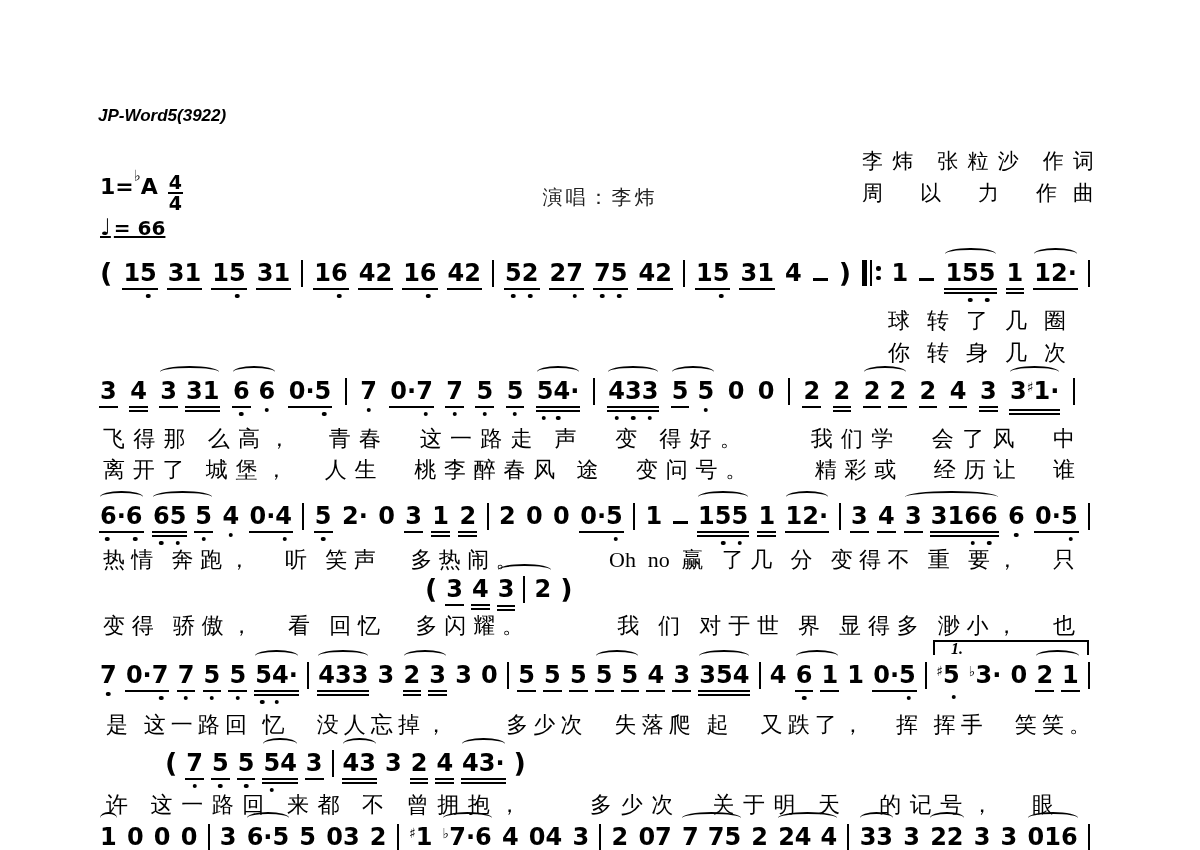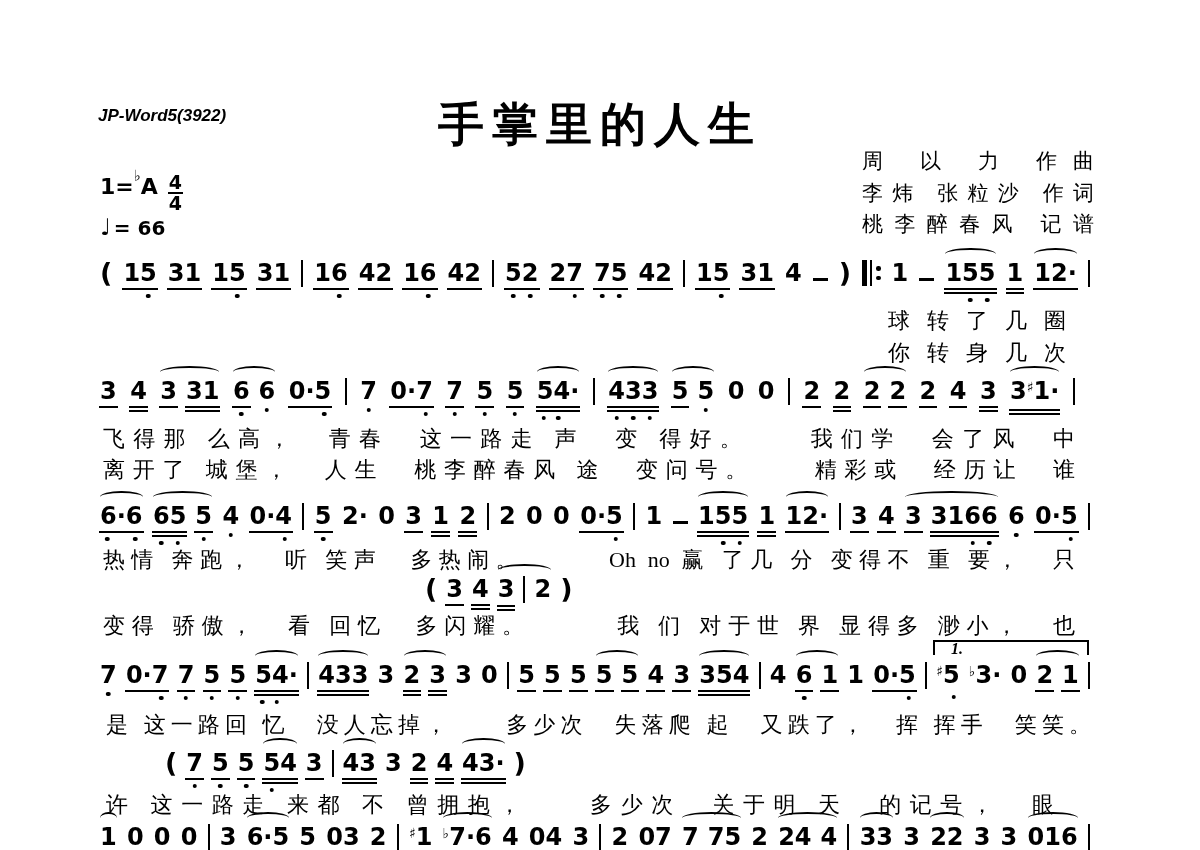--- a/index.html
+++ b/index.html
@@ -8,21 +8,21 @@
   .watermark{position:absolute;left:98px;top:106px;font:italic bold 17px "Liberation Sans",sans-serif;}
   .title{position:absolute;left:0;right:0;top:94px;margin:0;text-align:center;
          font:bold 46px "Liberation Serif",serif;letter-spacing:8px;}
   .subtitle{position:absolute;left:0;right:0;top:184px;text-align:center;
             font:20px "Liberation Serif",serif;color:#222;letter-spacing:3px;}
   .keyrow{position:absolute;left:100px;top:174px;font:bold 22px "DejaVu Sans",sans-serif;display:flex;align-items:flex-start;}
   .flat{font-size:15px;vertical-align:8px;position:relative;top:-7px;}
   .timesig{display:inline-flex;flex-direction:column;align-items:center;margin-left:10px;
            font-size:19px;line-height:.9;font-weight:bold;}
   .tsbar{width:15px;height:2px;background:#000;margin:1px 0;}
-  .tempo{position:absolute;left:100px;top:214px;font:bold 20px "DejaVu Sans",sans-serif;}
+  .tempo{position:absolute;left:100px;top:214px;font:bold 20px "DejaVu Sans",sans-serif;text-decoration:underline;}
   .tnote{font-size:23px;margin-right:3px;}
   .credits{position:absolute;left:862px;top:146px;width:232px;
            font:21px "Liberation Serif",serif;line-height:1.5;}
   .credits div{text-align:justify;text-align-last:justify;}
   
   .mline{position:absolute;display:flex;justify-content:space-between;align-items:flex-start;}
   .frag{position:absolute;display:inline-flex;gap:9px;align-items:flex-start;}
   .note{position:relative;display:inline-block;font:bold 24px "DejaVu Sans",sans-serif;
         line-height:26px;white-space:nowrap;}
   .txt{letter-spacing:0;}
@@ -43,40 +43,39 @@
   .volta{position:absolute;border:2px solid #000;border-bottom:none;height:13px;}
   .volta span{display:block;margin:-2px 0 0 16px;font:italic bold 16px "Liberation Serif",serif;line-height:17px;}
   .lyric{position:absolute;font:22px "Liberation Serif",serif;color:#000;
          text-align:justify;text-align-last:justify;}
 </style>
 </head>
 <body>
 
 <div id="root">
   <div class="watermark">JP-Word5(3922)</div>
-  <h1 class="title">手掌里的人生</h1>
+  <div class="subtitle">演唱：李炜</div>
 
   <div class="keyrow">
     <span>1=</span>
       <span class="flat">♭</span>
       <span>A</span>
     <span class="timesig">
       <span>4</span>
       <span class="tsbar"></span>
       <span>4</span>
     </span>
   </div>
   <div class="tempo">
     <span class="tnote">♩</span><span>= 66</span>
   </div>
 
   <div class="credits">
+    <div>李炜 张粒沙 作词</div>
     <div>周 以 力 作曲</div>
-    <div>李炜 张粒沙 作词</div>
-    <div>桃李醉春风 记谱</div>
   </div>
 
   <div id="score">
       <div class="mline" style="left: 100px; top: 260px; width: 990px;">
         <span class="note paren"><span class="txt"><span class="ch">(</span></span></span>
         <span class="note"><span class="txt"><span class="ch">1</span><span class="ch">5</span></span><span class="ul" style="bottom: -4px;"></span><span class="ldot" style="left: 75%; bottom: -12px;"></span></span>
         <span class="note"><span class="txt"><span class="ch">3</span><span class="ch">1</span></span><span class="ul" style="bottom: -4px;"></span></span>
         <span class="note"><span class="txt"><span class="ch">1</span><span class="ch">5</span></span><span class="ul" style="bottom: -4px;"></span><span class="ldot" style="left: 75%; bottom: -12px;"></span></span>
         <span class="note"><span class="txt"><span class="ch">3</span><span class="ch">1</span></span><span class="ul" style="bottom: -4px;"></span></span>
         <span class="bar"></span>
@@ -299,15 +298,15 @@
       <div class="volta" style="left: 933px; top: 640px; width: 152px;">
         <span>1.</span>
       </div>
       <div class="lyric" style="left: 888px; top: 306px; width: 178px;">球 转 了 几 圈</div>
       <div class="lyric" style="left: 888px; top: 338px; width: 178px;">你 转 身 几 次</div>
       <div class="lyric" style="left: 103px; top: 424px; width: 972px;">飞得那 么高，　青春　这一路走 声　变 得好。　　我们学　会了风　中</div>
       <div class="lyric" style="left: 103px; top: 455px; width: 972px;">离开了 城堡，　人生　桃李醉春风 途　变问号。　　精彩或　经历让　谁</div>
       <div class="lyric" style="left: 103px; top: 545px; width: 972px;">热情 奔跑，　听 笑声　多热闹。　　　Oh no 赢 了几 分 变得不 重 要，　只</div>
       <div class="lyric" style="left: 103px; top: 611px; width: 972px;">变得 骄傲，　看 回忆　多闪耀。　　　我 们 对于世 界 显得多 渺小，　也</div>
       <div class="lyric" style="left: 106px; top: 710px; width: 985px;">是 这一路回 忆　没人忘掉，　　多少次　失落爬 起　又跌了，　挥 挥手　笑笑。</div>
-      <div class="lyric" style="left: 106px; top: 790px; width: 948px;">许 这一路走 来都 不 曾拥抱，　　多少次　关于明 天　的记号，　眼</div>
+      <div class="lyric" style="left: 106px; top: 790px; width: 948px;">许 这一路回 来都 不 曾拥抱，　　多少次　关于明 天　的记号，　眼</div>
     </div>
 </div>
 
 </body></html>

